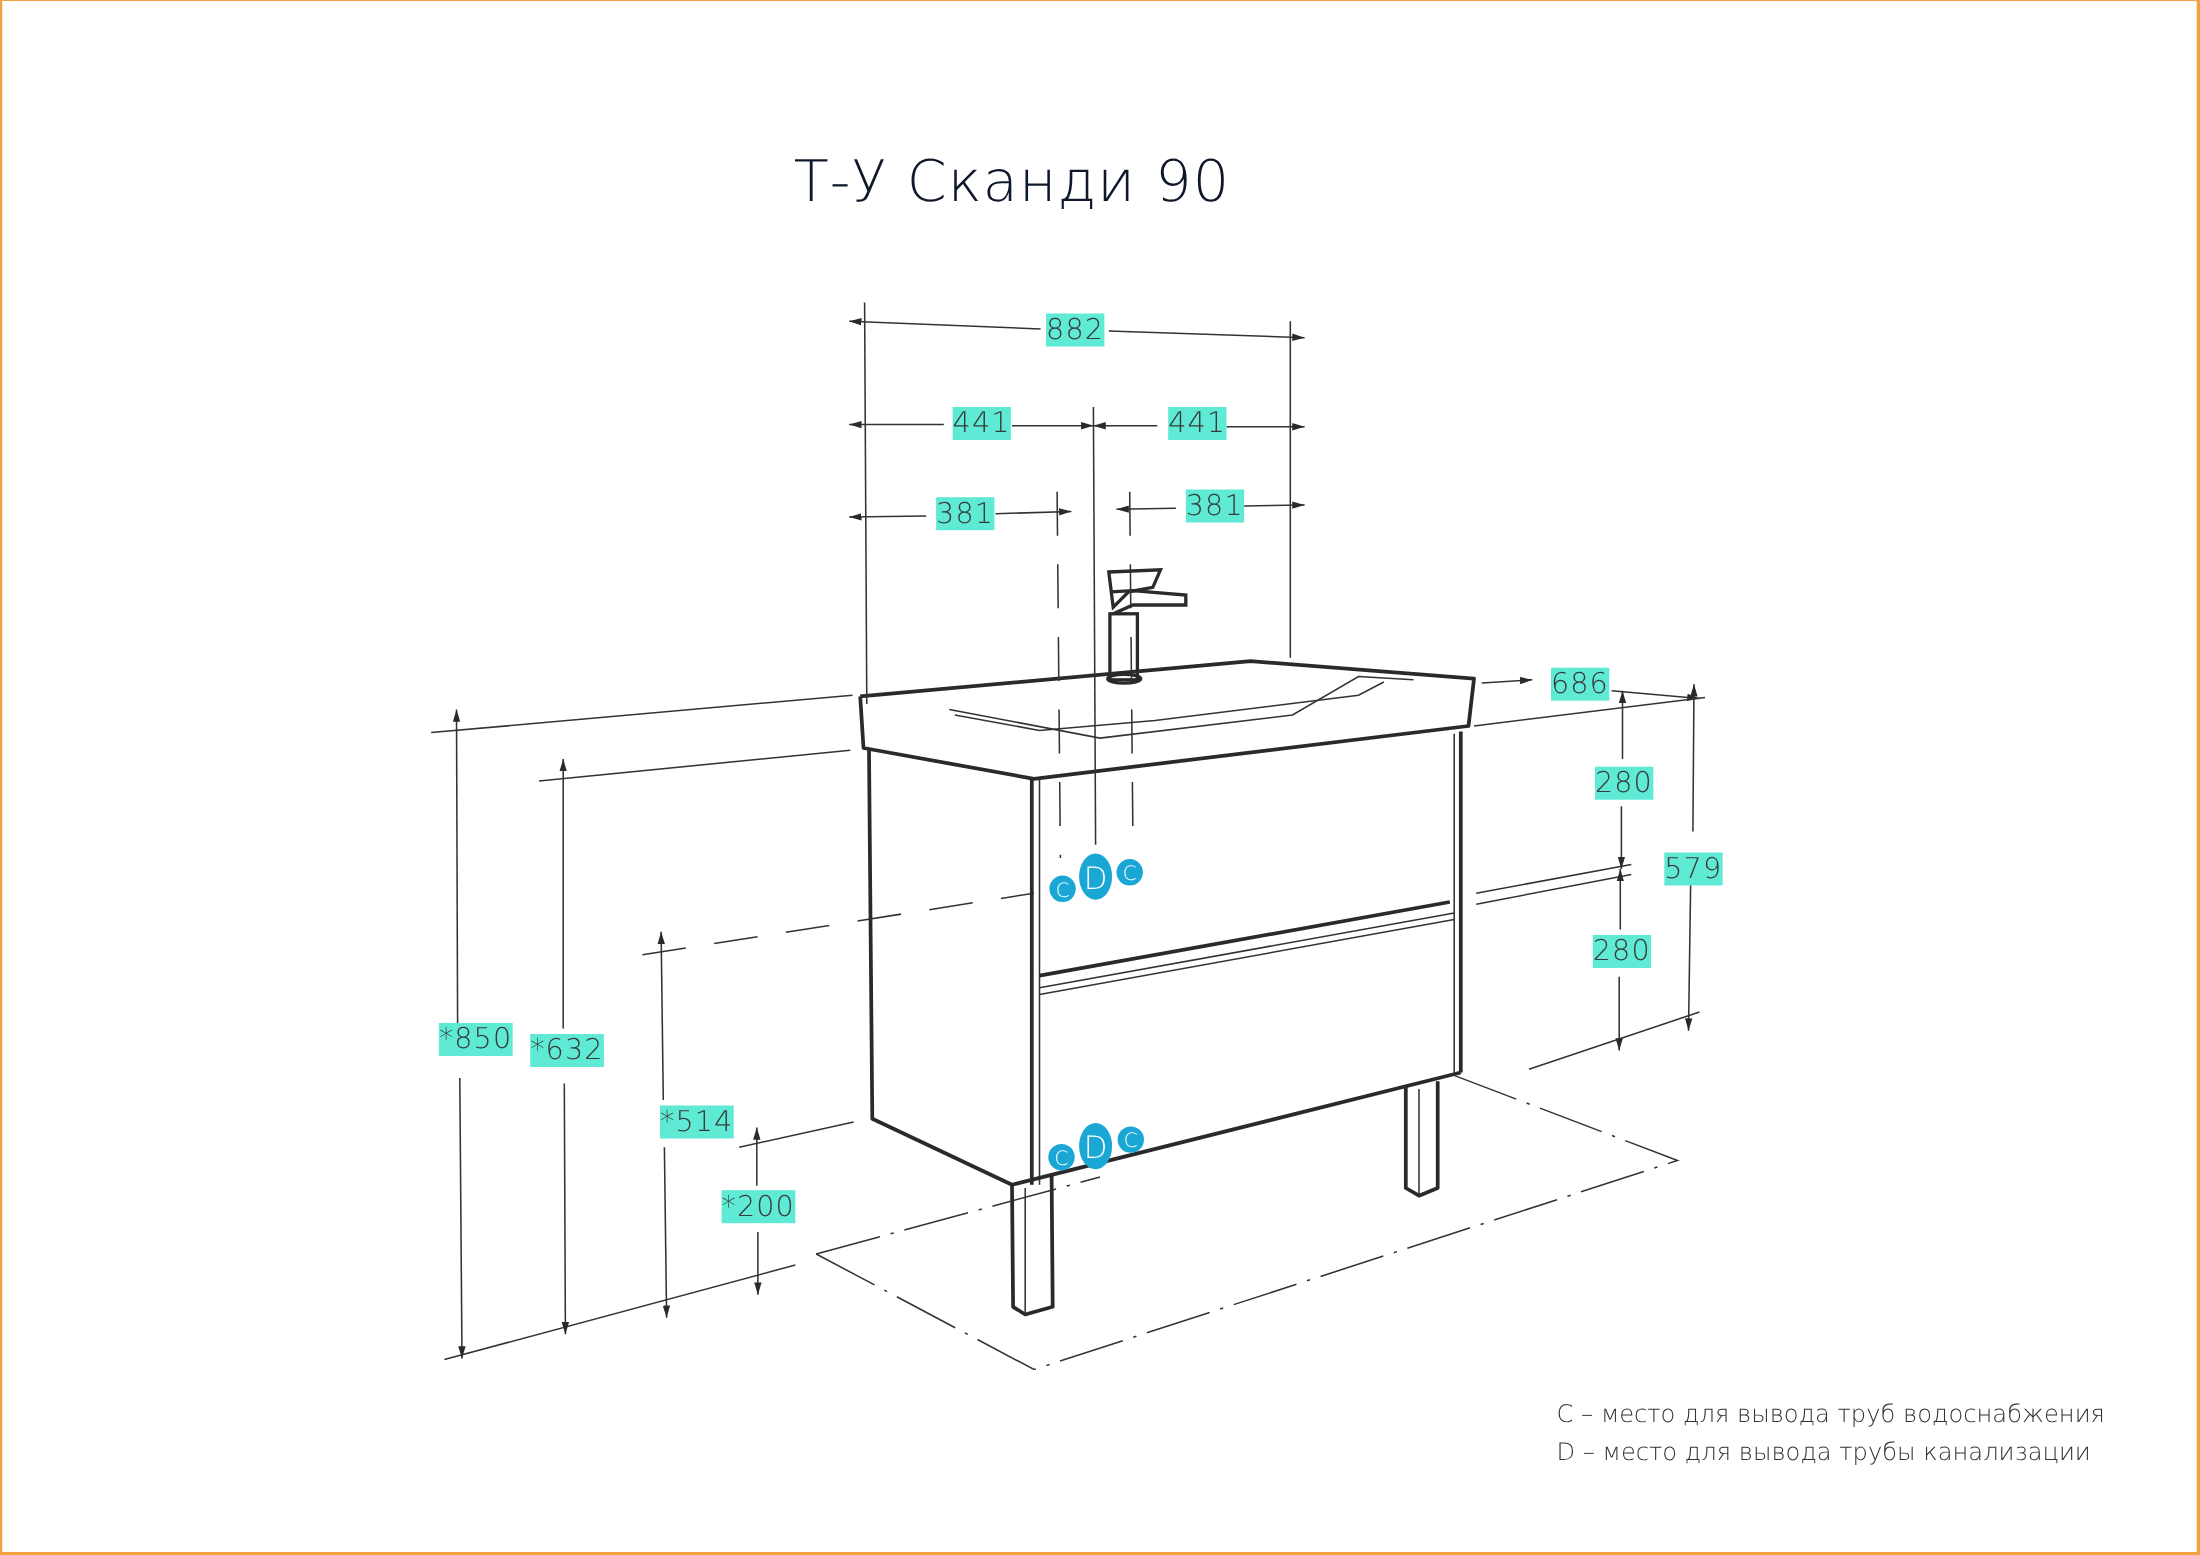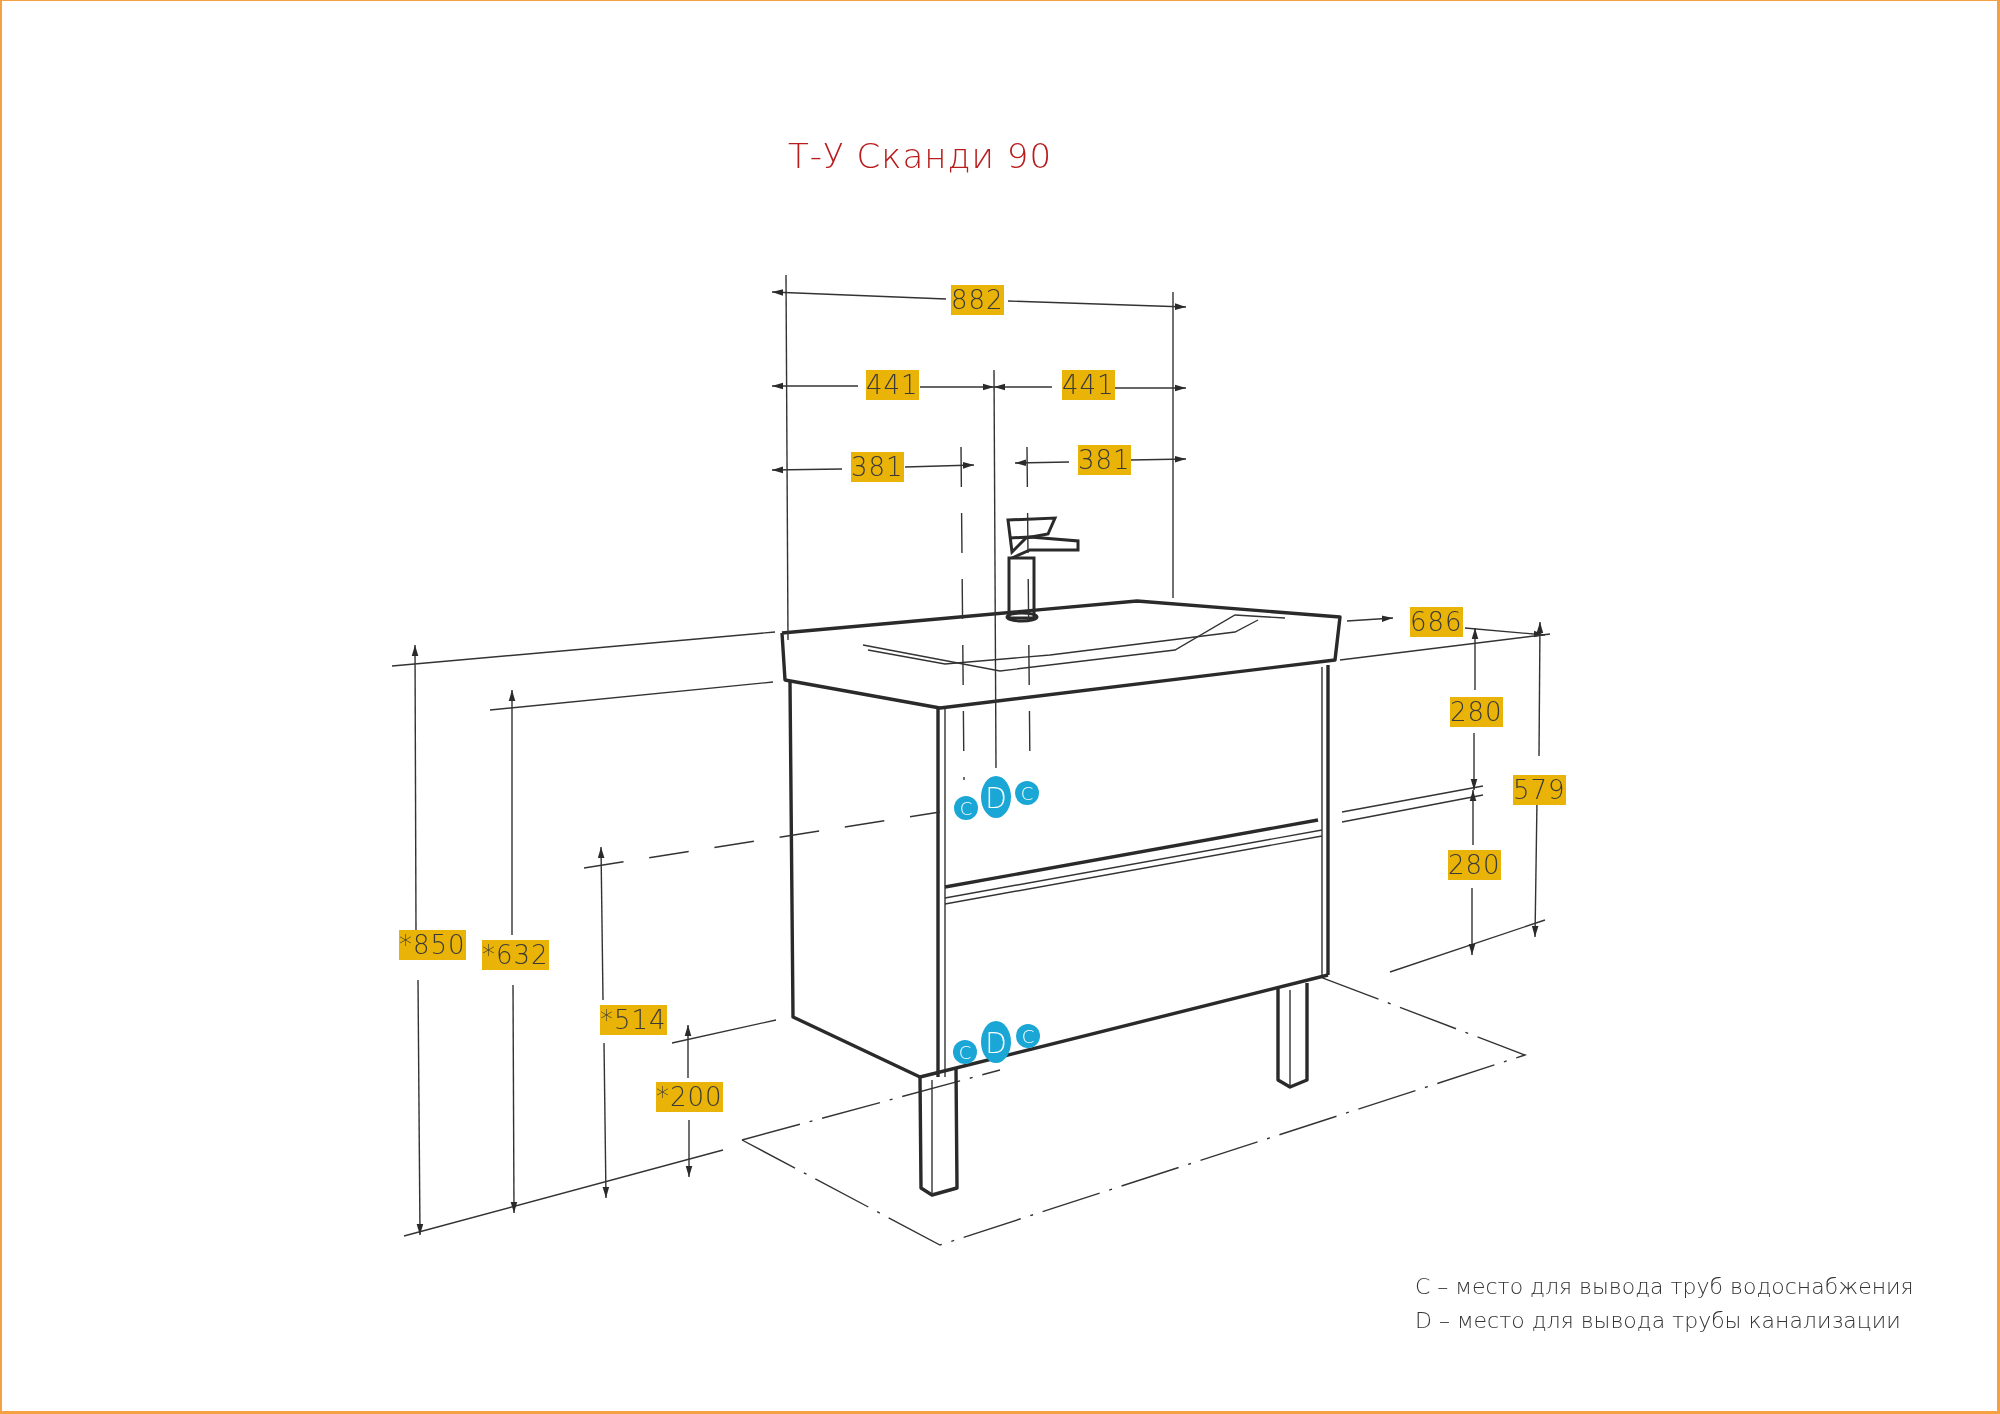--- a/index.html
+++ b/index.html
@@ -8,26 +8,26 @@
     position: absolute; left: 0; top: 0; width: 2000px; height: 1414px;
     box-sizing: border-box;
     border-left: 2px solid #f5a042;
     border-top: 1px solid #f5a042;
     border-right: 3px solid #f5a042;
     border-bottom: 3px solid #f5a042;
   }
   svg { position: absolute; left: 0; top: 0; }
   .title {
     position: absolute; left: 0; top: 136px; width: 1840px; text-align: center;
-    font-family: "DejaVu Sans", sans-serif; font-weight: 200; font-size: 34px;
-    color: #b91c1c; letter-spacing: 1px;
+    font-family: "DejaVu Sans", sans-serif; font-weight: 200; font-size: 52px;
+    color: #0f172a; letter-spacing: 1px;
   }
   .dim {
     position: absolute; font-family: "DejaVu Sans", sans-serif; font-weight: 200;
-    font-size: 26px; color: #3a3a3a; background: #eab308; line-height: 30px;
+    font-size: 26px; color: #3a3a3a; background: #5eead4; line-height: 30px;
     white-space: nowrap; letter-spacing: 1px;
   }
   .legend {
     position: absolute; left: 1415px; top: 1270px;
     font-family: "DejaVu Sans", sans-serif; font-size: 22px; color: #333;
     line-height: 34px; font-weight: 300;
   }
   .legend-row { white-space: nowrap; }
   .marker { font-family: "DejaVu Sans", sans-serif; font-weight: 200; fill: #ffffff; }
   .outline { stroke: #2a2a2a; stroke-width: 3.4; fill: none; stroke-linejoin: round; }

